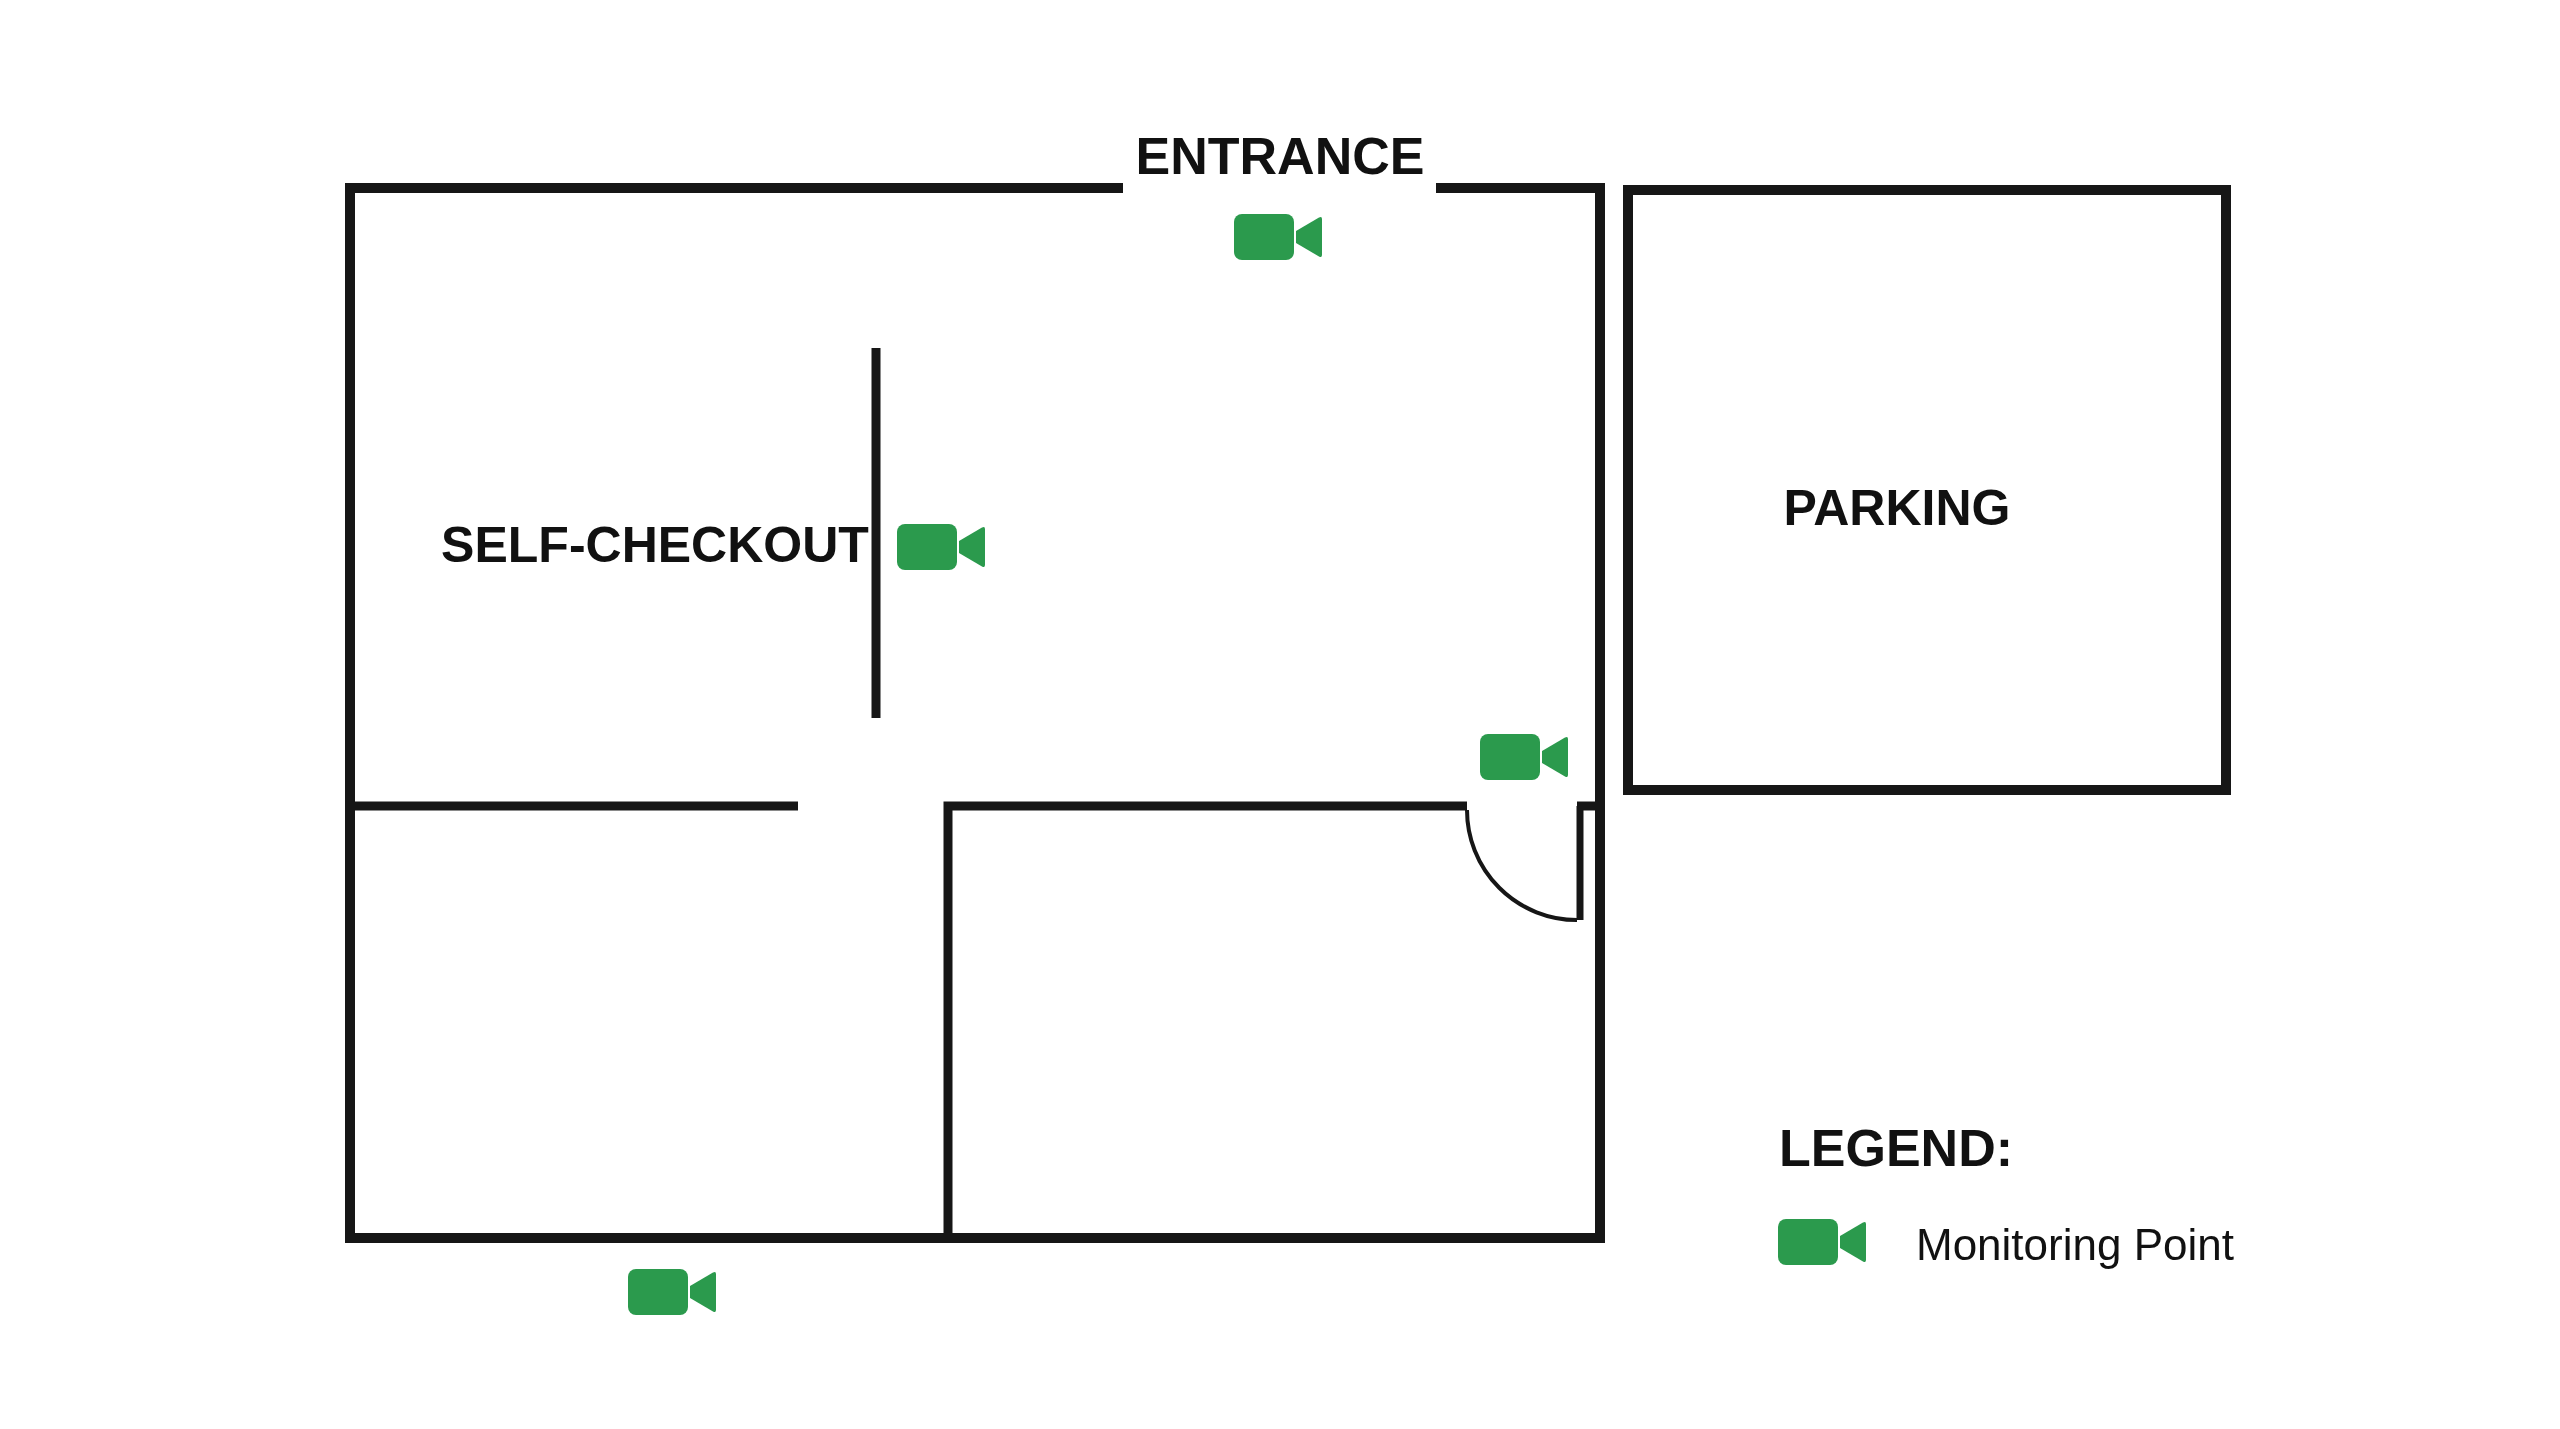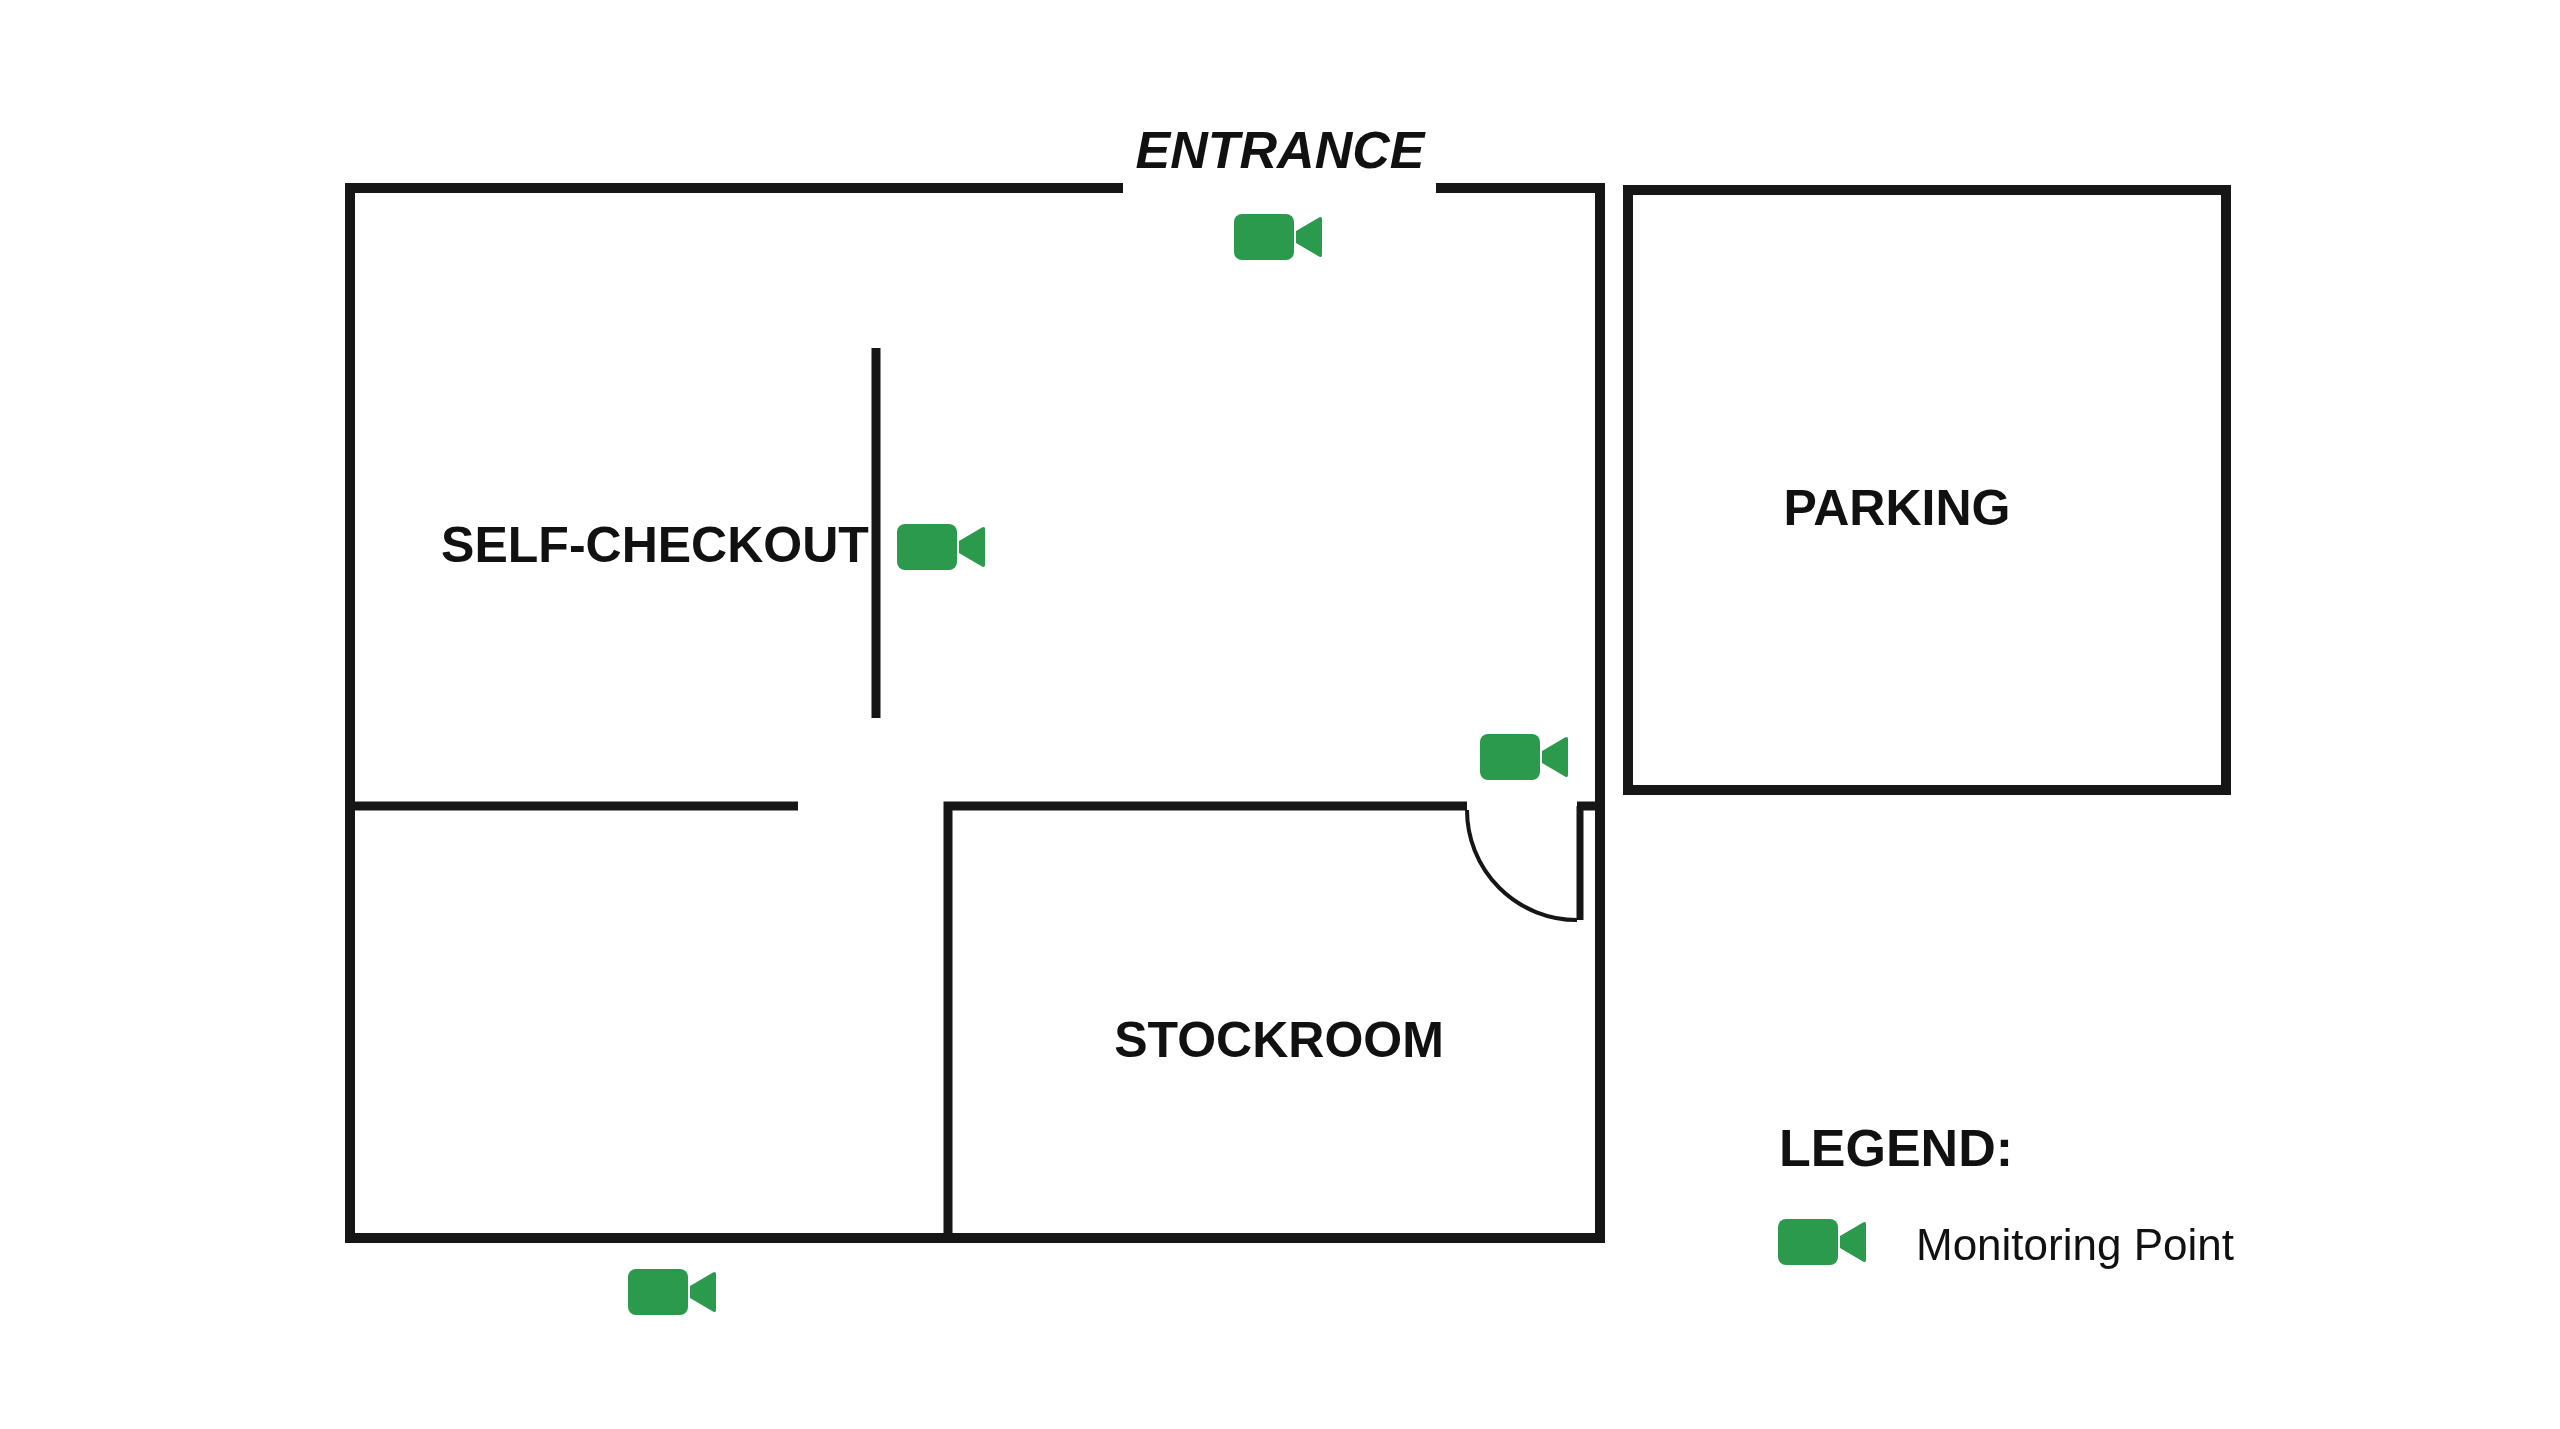--- a/index.html
+++ b/index.html
@@ -68,24 +68,23 @@
 
     <path d="M1467 806 H948 V1238" fill="none" stroke="var(--wall, #161616)" stroke-width="9"></path>
 
     <path d="M1577 806 H1600" fill="none" stroke="var(--wall, #161616)" stroke-width="9"></path>
 
     <path d="M1580 806 V920" fill="none" stroke="var(--wall, #161616)" stroke-width="7"></path>
 
     <path d="M1467 810 A110 110 0 0 0 1577 920" fill="none" stroke="var(--wall, #161616)" stroke-width="4"></path>
   </svg>
 
-  <div class="room-label entrance" style="left:1280px; top:150px;font-style:italic;">ENTRANCE</div>
+  <div class="room-label entrance" style="left:1280px; top:156px;">ENTRANCE</div>
   <div class="room-label" style="left:655px; top:545px;">SELF-CHECKOUT</div>
   <div class="room-label" style="left:1897px; top:508px;">PARKING</div>
-  <div class="room-label" style="left:1279px; top:1040px;">STOCKROOM</div>
 
   <div class="camera" style="left:1233px; top:212px;">
     <svg viewBox="0 0 90 50">
         <use href="#cam"></use>
       </svg>
   </div>
   <div class="camera" style="left:896px; top:522px;">
     <svg viewBox="0 0 90 50">
         <use href="#cam"></use>
       </svg>

